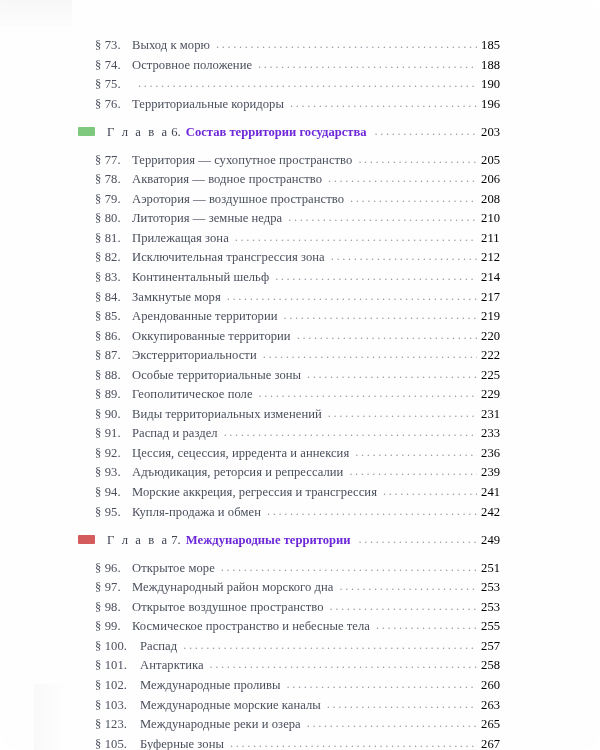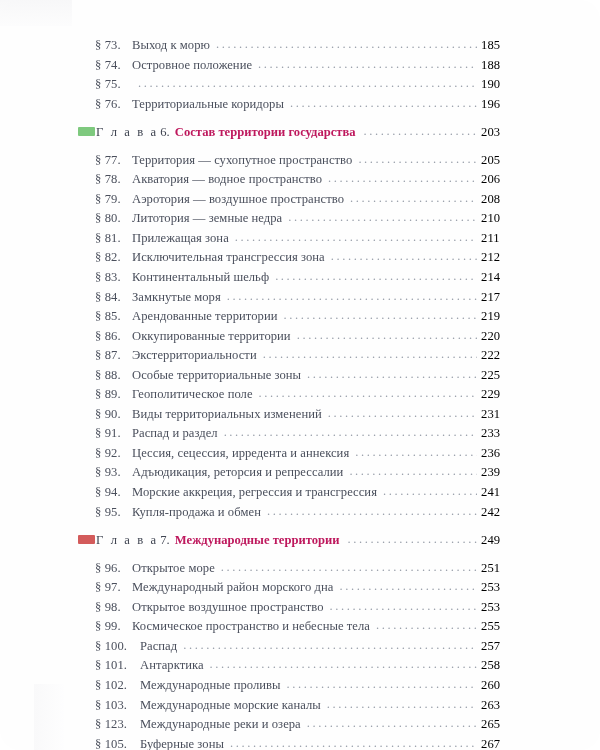--- a/index.html
+++ b/index.html
@@ -99,33 +99,33 @@
     color: #000000;
     letter-spacing: .1px;
   }
 
   
   .chapter {
     margin-top: 9px;
     margin-bottom: 8px;
   }
   .chapter .label {
-    padding-left: 18px;
+    padding-left: 29px;
     width: auto;
     letter-spacing: 2.1px;
     font-weight: 400;
     color: #3f4451;
   }
   .chapter .chapnum {
     letter-spacing: .1px;
     margin-left: 2px;
   }
   .chapter .title {
     font-weight: bold;
-    color: #be185d;
+    color: #6d28d9;
     margin-left: 5px;
     letter-spacing: 0;
   }
   .chapter .leader { margin-left: 8px; }
 
   .marker {
     position: absolute;
     left: 0;
     top: 4px;
     width: 17px;

